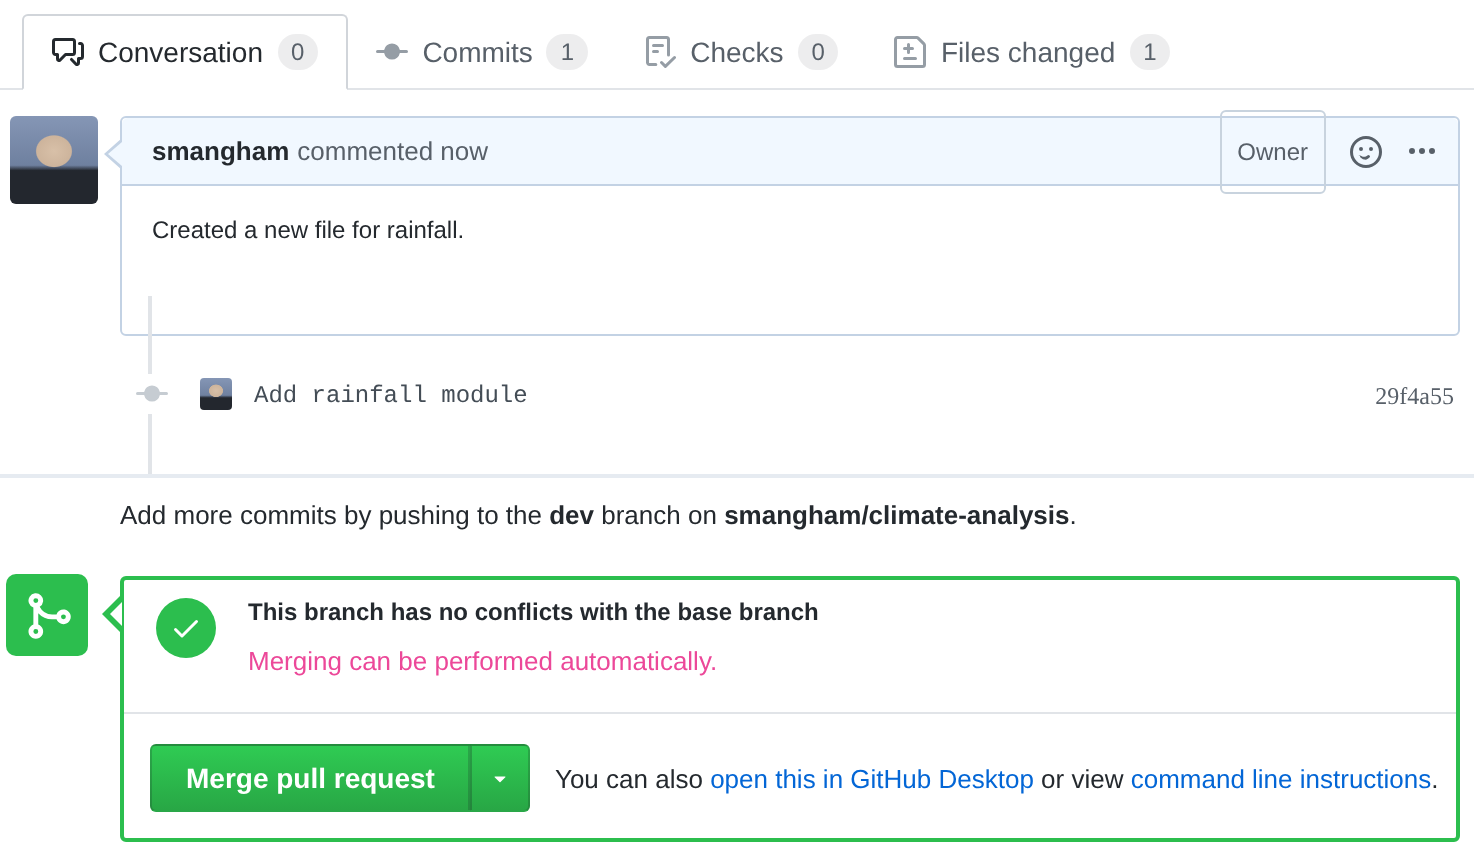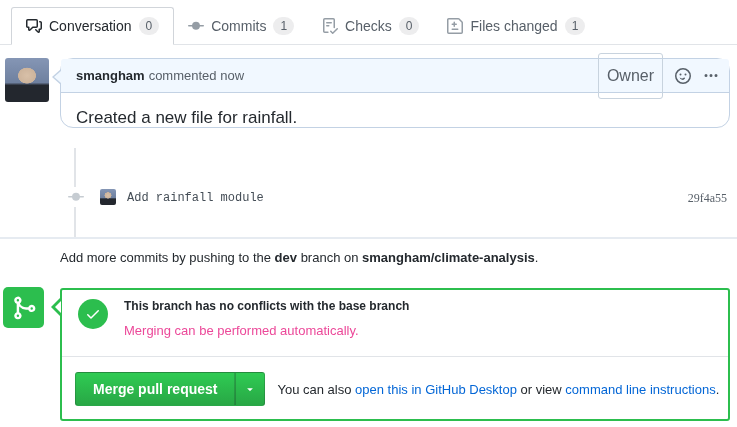--- a/index.html
+++ b/index.html
@@ -19,34 +19,34 @@
   .tab.active .icon { color:#24292e; }
   .counter { background:rgba(27,31,35,.08); color:#586069; font-size:12px; line-height:1;
              padding:3px 7px; border-radius:10px; }
 
   
   .avatar-lg { position:absolute; left:5px; top:58px; width:44px; height:44px; border-radius:3px;
     background-image:
       radial-gradient(ellipse 34% 30% at 50% 40%, #d8c0a8 0%, #cdb49c 58%, rgba(0,0,0,0) 62%),
       linear-gradient(to bottom, rgba(0,0,0,0) 56%, #23272e 62%),
       linear-gradient(#8596b5, #5d6f8e); cursor:pointer; }
-  .comment-box { position:absolute; left:60px; top:58px; width:670px; height:70px;
-                 border:1px solid #c3d2e4; border-radius:13px; background:#fff; }
+  .comment-box { position:absolute; left:60px; top:58px; width:670px; height:110px;
+                 border:1px solid #c3d2e4; border-radius:3px; background:#fff; }
   .comment-head { position:relative; height:34px; background:#f1f8ff; border-bottom:1px solid #c3d2e4;
                   border-radius:3px 3px 0 0; display:flex; align-items:center; padding:0 10px 0 15px;
                   font-size:13px; color:#586069; }
   .comment-head b { color:#24292e; margin-right:4px; }
   .caret-out { position:absolute; left:-9px; top:10px; width:0; height:0;
                border-top:8px solid transparent; border-bottom:8px solid transparent; border-right:9px solid #c3d2e4; }
   .caret-in  { position:absolute; left:-7px; top:12px; width:0; height:0;
                border-top:6px solid transparent; border-bottom:6px solid transparent; border-right:7px solid #f1f8ff; }
   .head-right { margin-left:auto; display:flex; align-items:center; gap:12px; }
-  .owner-badge { border:1px solid #c8d3de; border-radius:3px; padding:13px 8px; font-size:16px; color:#586069; }
+  .owner-badge { border:1px solid #c8d3de; border-radius:3px; padding:13px 8px; font-size:12px; color:#586069; }
   .icon-btn { color:#586069; display:inline-flex; cursor:pointer; background:none; border:none; }
-  .comment-body { padding:15px; font-size:17px; color:#24292e; }
+  .comment-body { padding:15px; font-size:12px; color:#24292e; }
 
   
   .timeline-line { position:absolute; left:74px; top:148px; width:2px; height:89px; background:#e1e4e8; }
   .commit-icon { position:absolute; left:66px; top:187px; width:20px; height:20px; background:#fff;
                  color:#c6ccd2; display:flex; align-items:center; justify-content:center; }
   .avatar-sm { position:absolute; left:100px; top:189px; width:16px; height:16px; border-radius:2px;
     background-image:
       radial-gradient(ellipse 36% 32% at 50% 40%, #d8c0a8 0%, #cdb49c 58%, rgba(0,0,0,0) 64%),
       linear-gradient(to bottom, rgba(0,0,0,0) 54%, #23272e 62%),
       linear-gradient(#8596b5, #5d6f8e); cursor:pointer; }

